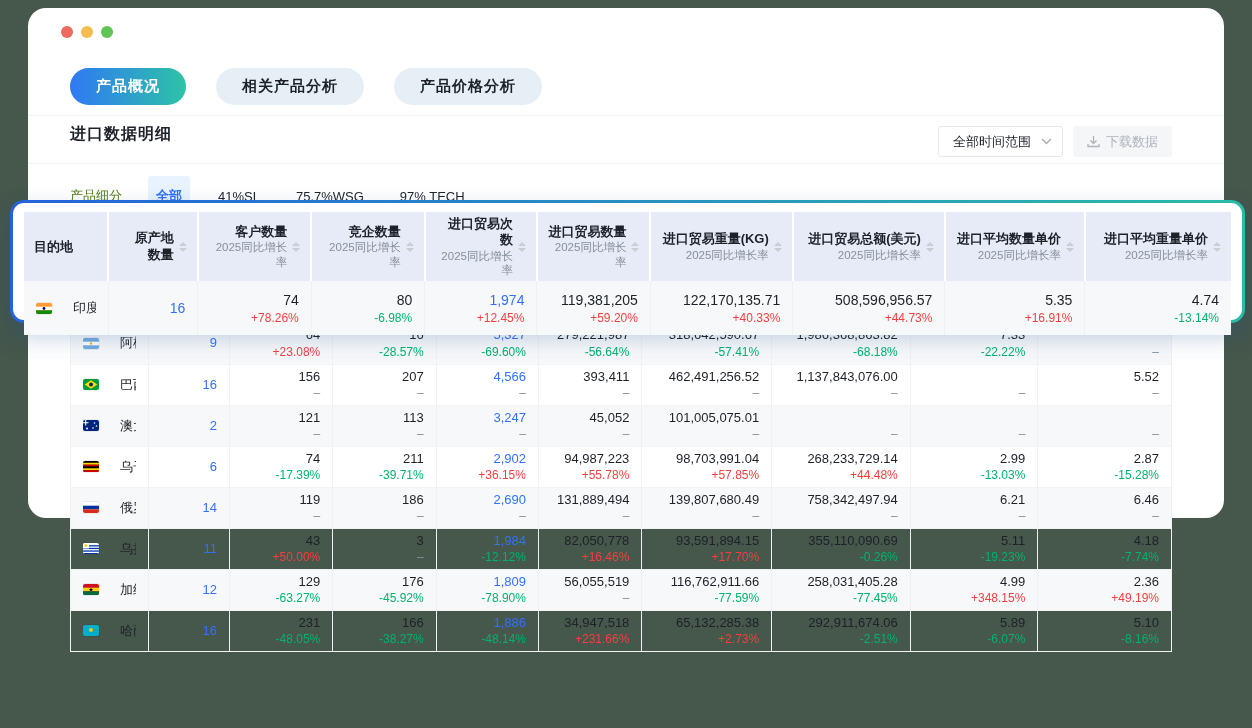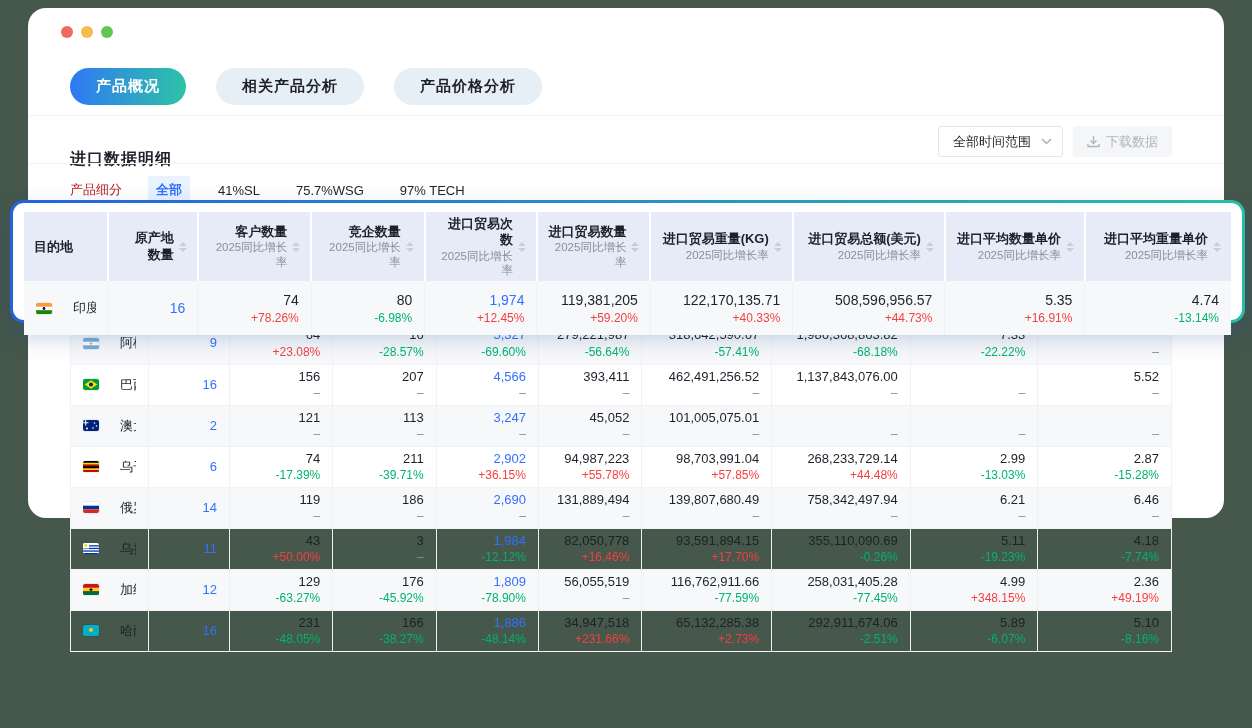--- a/index.html
+++ b/index.html
@@ -25,39 +25,39 @@
     display:flex; align-items:center; font-size:15px; font-weight:bold;
     background:#E7EFF6; color:#1D2129; cursor:pointer; letter-spacing:1px;
   }
   .tab.active {
     background:linear-gradient(90deg,#2F79F4,#2DC3A6); color:#fff;
   }
 
   .divider { position:absolute; left:0; width:100%; height:1px; background:#F2F3F5; }
 
   .section-title {
-    position:absolute; left:42px; top:141px; font-size:16px; font-weight:bold; letter-spacing:1px;text-align:center;
+    position:absolute; left:42px; top:116px; font-size:16px; font-weight:bold; letter-spacing:1px;text-align:center;
   }
   .controls { position:absolute; right:52px; top:118px; display:flex; gap:10px;padding-left:26px; }
   .select-box {
     height:31px; padding:0 10px 0 14px; border:1px solid #E5E6EB; border-radius:3px;
     display:flex; align-items:center; gap:10px; font-size:13px; color:#1D2129;
     background:#fff; cursor:pointer;
   }
   .select-box svg { stroke:#A9AEB8; }
   .btn-download {
     height:31px; padding:0 14px; border-radius:3px; background:#F5F6F8;
     display:flex; align-items:center; gap:6px; font-size:13px; color:#AEB3BC;
     cursor:pointer;
   }
   .btn-download svg { stroke:#AEB3BC; }
 
   .filter-row { position:absolute; left:42px; top:168px; display:flex; align-items:center; gap:26px; font-size:13px; }
-  .filter-label { color:#b91c1c; }
-  .filter-opt { color:#1D2129; cursor:pointer; padding:5px 8px; border-radius:3px; }
+  .filter-label { color:#4d7c0f; }
+  .filter-opt { color:#1D2129; cursor:pointer; padding:11px 8px; border-radius:3px; }
   .filter-opt.active { color:#3370FF; background:#E8F3FF; font-weight:bold; }
 
   
   .callout {
     position:absolute; left:-18px; right:-21px; top:192px; height:123px;
     border-radius:14px; z-index:5;
     background:linear-gradient(#fff,#fff) padding-box,
                linear-gradient(90deg,#2563DD,#2ABCA6) border-box;
     border:3px solid transparent;
     box-shadow:0 12px 26px rgba(23,77,142,.30);

